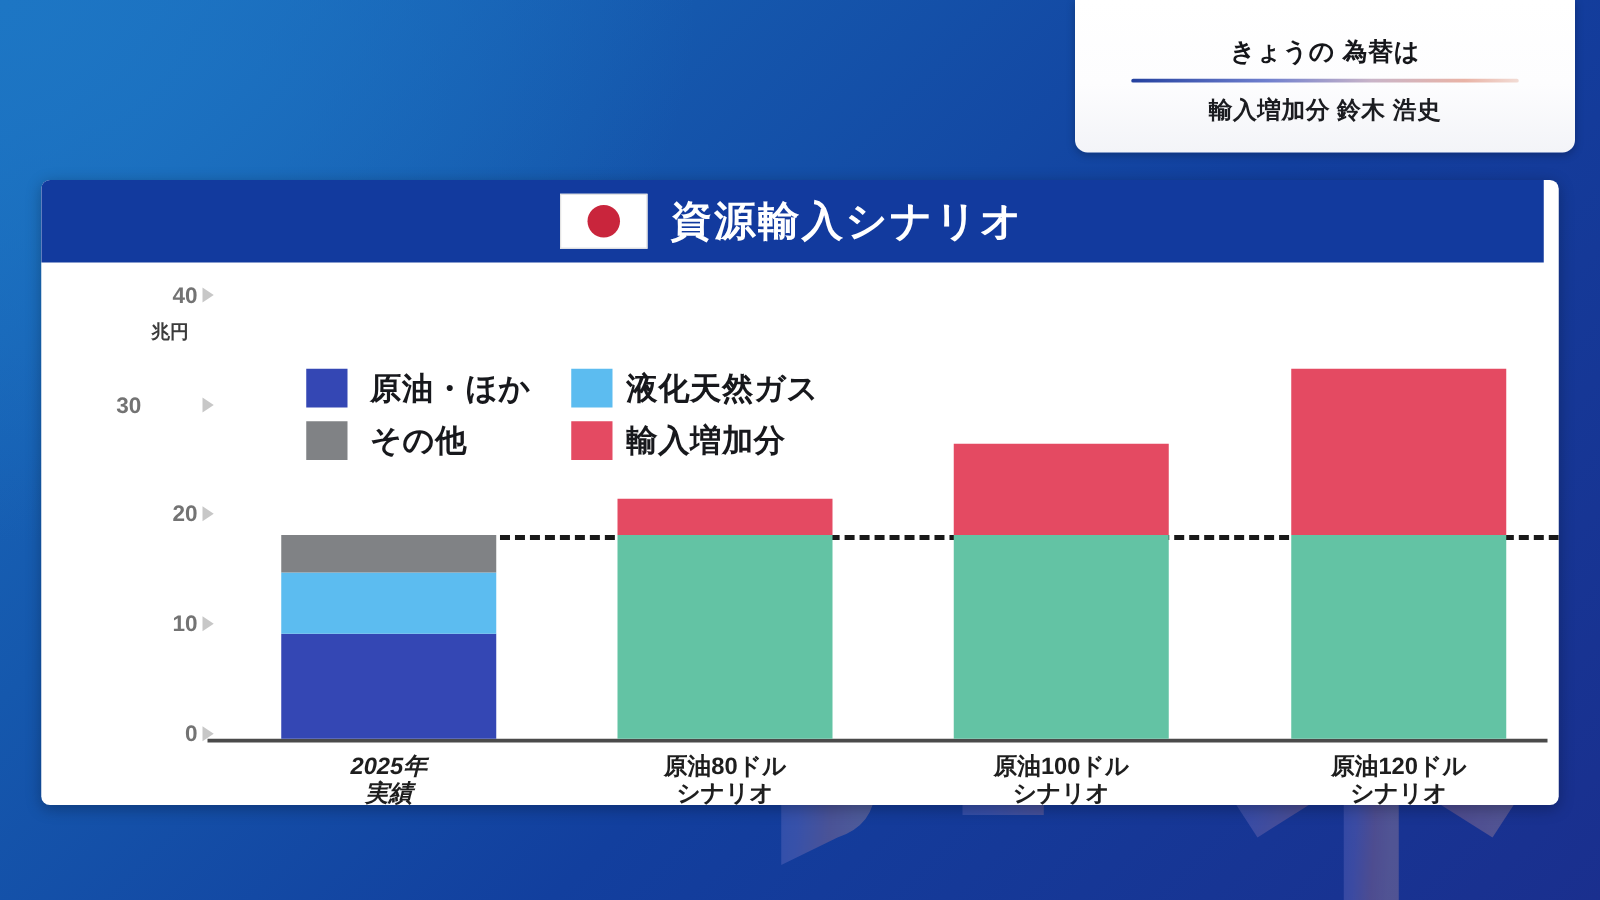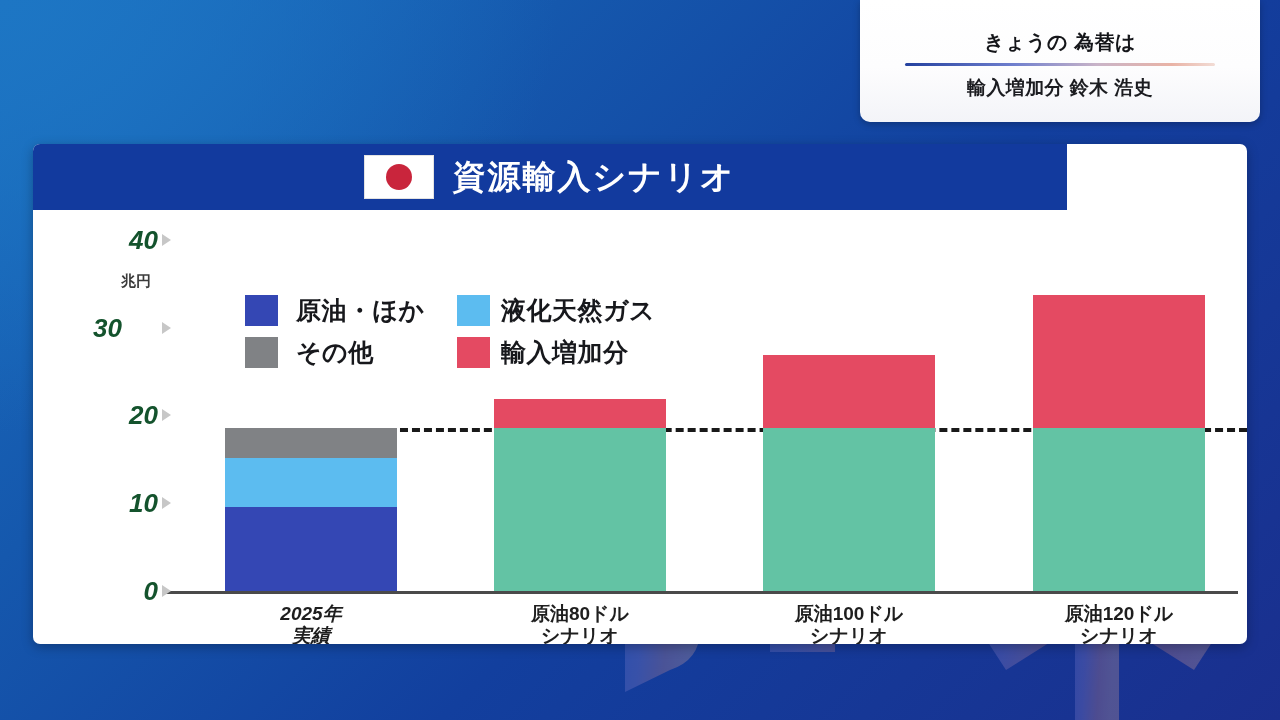--- a/index.html
+++ b/index.html
@@ -48,47 +48,47 @@
   .banner-sub { font-size: 19px; font-weight: 600; color: #1b1c20; letter-spacing: .4px; }
 
   
   #card {
     position: absolute; left: 33px; top: 144px; width: 1214px; height: 500px;
     background: #ffffff; border-radius: 7px;
     box-shadow: 0 3px 12px rgba(0,0,0,.28);
     overflow: hidden;
   }
   #chart-title-bar {
-    position: absolute; left: 0; top: 0; width: 1034px; height: 66px;
+    position: absolute; left: 0; top: 0; width: 1202px; height: 66px;
     background: #123a9e;
     display: flex; align-items: center; justify-content: center; gap: 18px;
   }
   .flag {
     width: 70px; height: 44px; background: #ffffff;
     display: flex; align-items: center; justify-content: center;
     border: 1px solid #e3e3e3;
   }
   .flag .disc { width: 26px; height: 26px; border-radius: 50%; background: #c9253c; }
   #chart-title-text {
     color: #ffffff; font-size: 33px; font-weight: 700; letter-spacing: 2px;
   }
 
   
   #plot { position: absolute; left: 0; top: 66px; width: 1214px; height: 434px; }
 
   .ytick { position: absolute; right: 0; display: flex; align-items: center; gap: 4px; }
   .ytick .yval {
-    font-size: 26px; font-weight: 700; color: #14532d; line-height: 1; font-style: italic;
+    font-size: 18px; font-weight: 700; color: #737373; line-height: 1;
   }
   .ytick .ycaret {
     width: 0; height: 0; border-left: 9px solid #c7c7c7;
     border-top: 6px solid transparent; border-bottom: 6px solid transparent;
   }
   #yunit {
-    position: absolute; font-size: 15px; font-weight: 600; color: #3b3b3b; margin-top: 16px;
+    position: absolute; font-size: 15px; font-weight: 600; color: #3b3b3b;
   }
 
   #axis-line {
     position: absolute; height: 3px; background: #4a4a4a;
   }
   #baseline-dash {
     position: absolute; height: 0; border-top: 4px dashed #191919;
   }
 
   .bar { position: absolute; }

